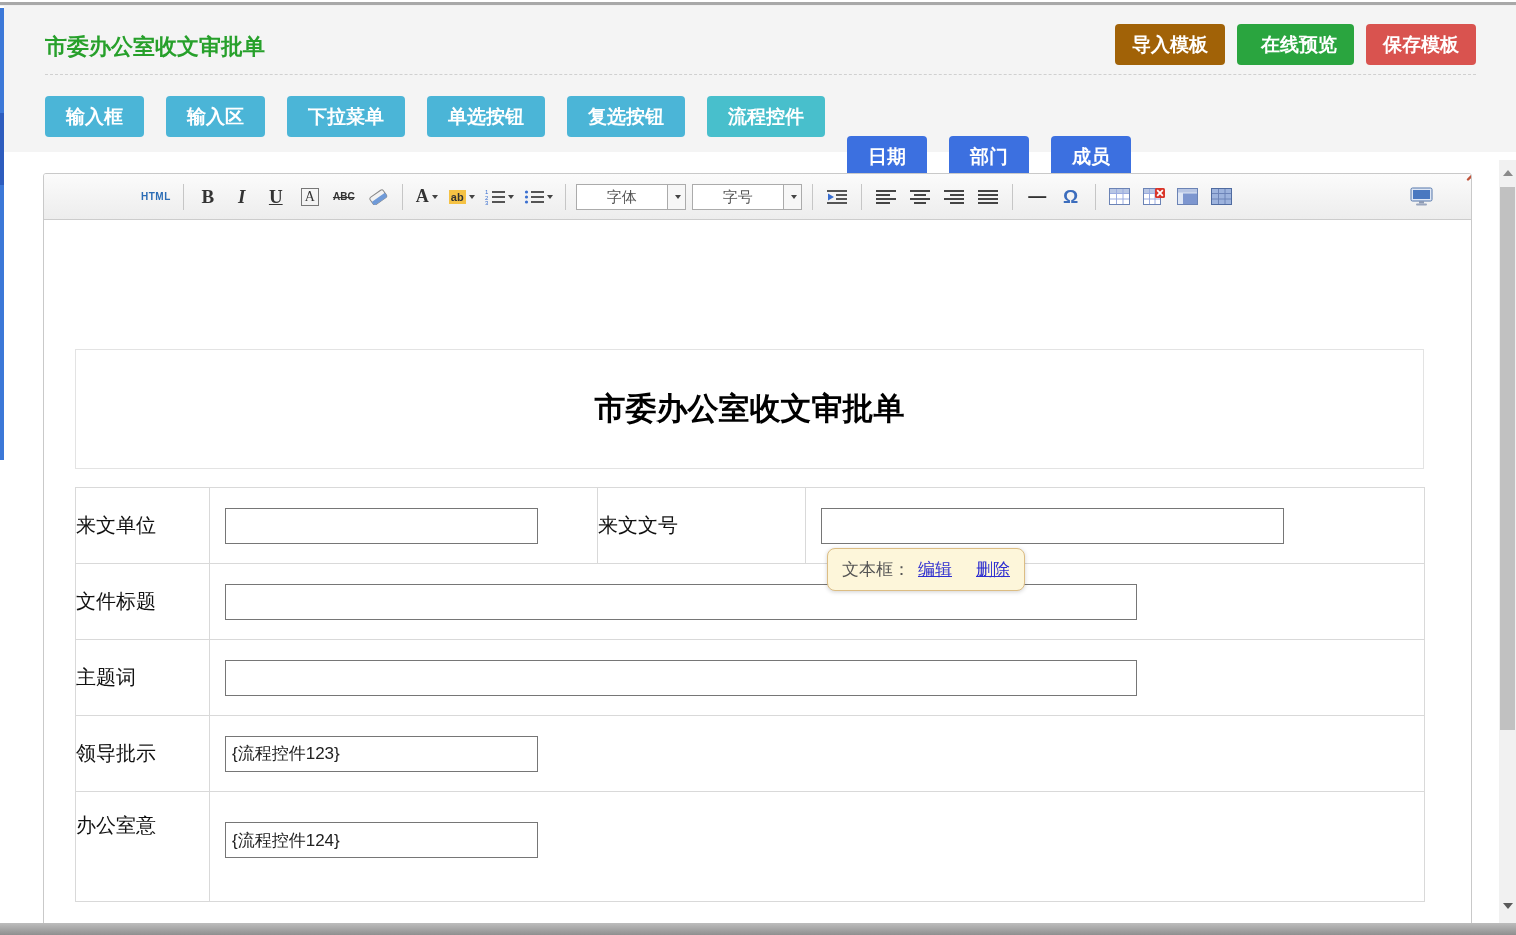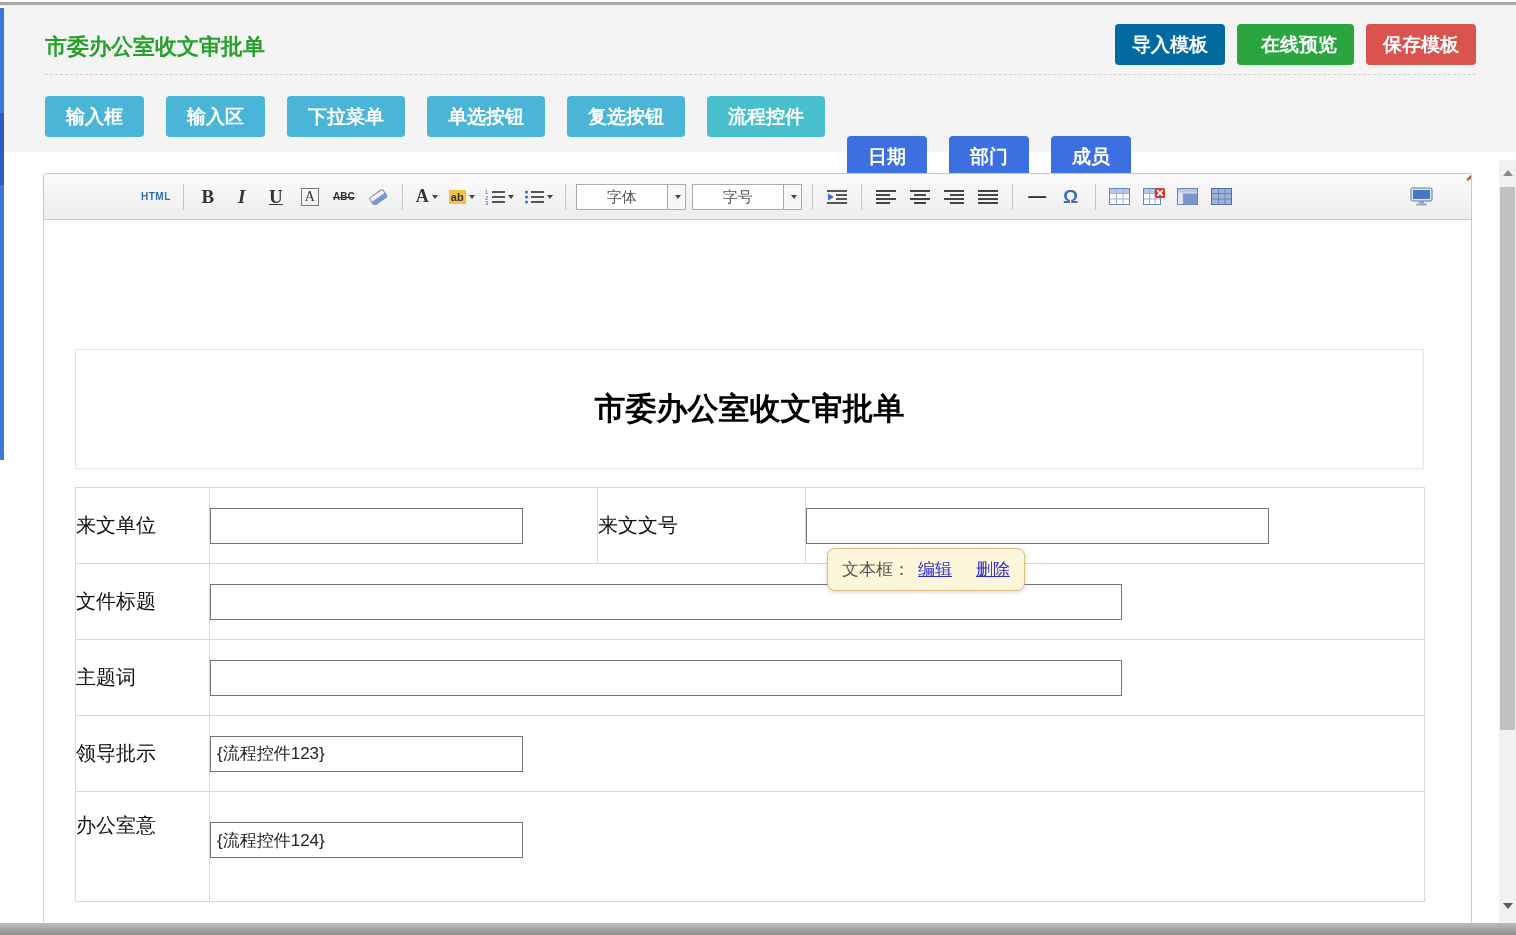--- a/index.html
+++ b/index.html
@@ -14,21 +14,21 @@
   .bottom-strip { position:absolute; left:0; bottom:0; width:100%; height:12px;
     background:linear-gradient(#bdbdbd, #8f8f8f); z-index:60; }
 
   
   .header { position:absolute; left:4px; right:0; top:6px; height:146px; background:#f4f4f4; }
   .page-title { position:absolute; left:41px; top:26px; font-family:"Liberation Serif", serif;
     font-weight:700; font-size:22px; color:#27a02b; }
   .actions { position:absolute; top:18px; right:40px; display:flex; gap:12px; }
   .btn { height:41px; line-height:41px; padding:0 17px; border-radius:4px; color:#fff; text-align:center;
     font-family:"Liberation Serif", serif; font-weight:700; font-size:19px; cursor:pointer; }
-  .btn-import { background:#0369a1; }
+  .btn-import { background:#a16207; }
   .btn-preview { background:#2aa53f;padding-left:24px; }
   .btn-save { background:#d9534f; }
   .dashed { position:absolute; left:41px; right:40px; top:68px; border-top:1px dashed #d0d0d0; }
   .widgets { position:absolute; left:41px; top:90px; display:flex; gap:22px; }
   .wbtn { height:41px; line-height:41px; padding:0 21px; border-radius:4px; color:#fff;
     font-family:"Liberation Serif", serif; font-weight:700; font-size:19px; cursor:pointer; }
   .wbtn.light { background:#4bb5d7; }
   .wbtn.flow { background:#48bfcc; }
   .wbtn.dark { background:#3c70e0;margin-top:40px; }
 
@@ -65,21 +65,21 @@
   
   .doc-area { position:relative; width:100%; height:715px; background:#fff; }
   .doc-title-box { position:absolute; left:31px; top:129px; width:1349px; height:120px;
     border:1px solid #e3e3e3; display:flex; align-items:center; justify-content:center; }
   .doc-title { font-weight:700; font-size:31px; color:#000; }
   .form-table { position:absolute; left:31px; top:267px; width:1349px; border-collapse:collapse; table-layout:fixed; }
   .form-table td { border:1px solid #d9d9d9; height:76px; font-size:20px; color:#111; background:#fff; }
   .cell-label { text-align:left; }
   .row-tall td { height:110px; vertical-align:top; }
   .row-tall .cell-label { padding-top:20px; }
-  input.fi { display:block; margin-left:0; height:36px; border:1px solid #767676; background:#fff;
+  input.fi { display:block; margin-left:15px; height:36px; border:1px solid #767676; background:#fff;
     font-size:17px; padding:0 6px; color:#222; font-family:"Liberation Sans", sans-serif; }
   .row-tall input.fi { margin-top:30px; }
   .w313 { width:313px; } .w463 { width:463px; } .w912 { width:912px; }
   .w163 { width:163px; } .w133 { width:133px; }
 
   
   .ctl-tooltip { position:absolute; left:827px; top:548px; height:43px; padding:0 14px;
     background:#fdf6da; border:1px solid #dcbd84; border-radius:8px;
     box-shadow:0 1px 4px rgba(0,0,0,0.18); display:flex; align-items:center;
     font-family:"Liberation Serif", serif; font-size:17px; color:#555; z-index:50; }

